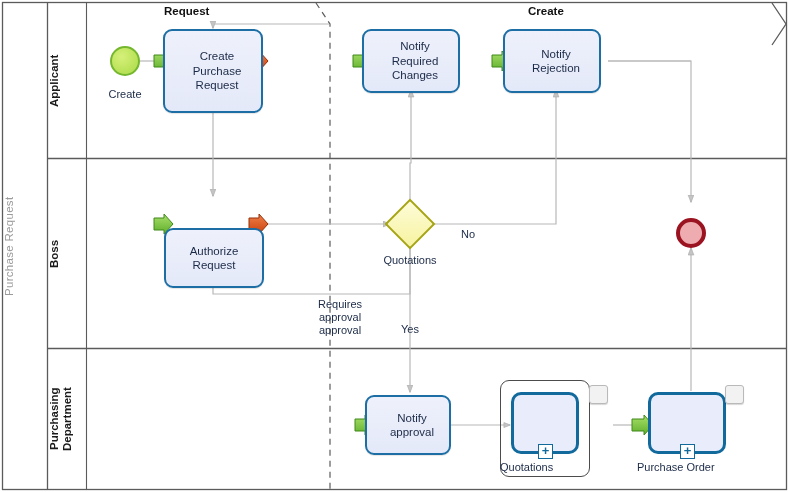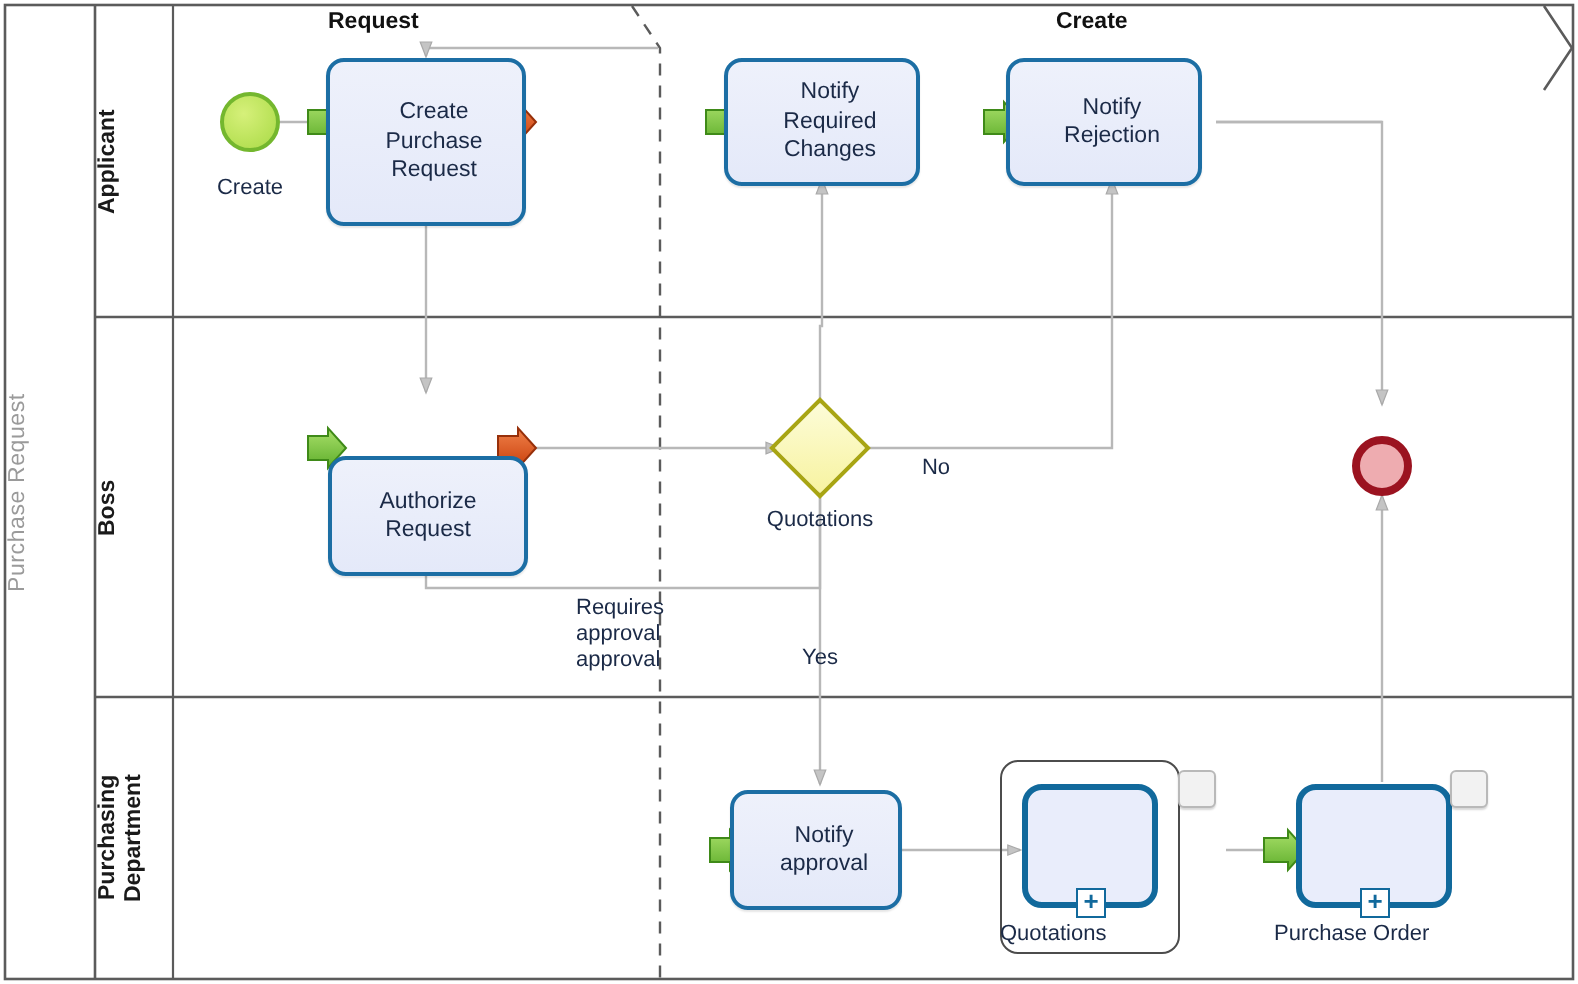--- a/index.html
+++ b/index.html
@@ -342,21 +342,21 @@
   <div class="gateway" style="left:392px; top:206px;"></div>
   <div class="flow-label" style="left:370px; top:254px; width:80px;">Quotations</div>
 
   <div class="end-event" style="left:676px; top:218px;"></div>
 
   <div class="flow-label" style="left:448px; top:228px; width:40px;">No</div>
 
   <div class="flow-label" style="left:390px; top:323px; width:40px;">Yes</div>
 
 
-  <div class="flow-label wrap" style="left:288px; top:298px; width:104px; text-align:left;">
+  <div class="flow-label wrap" style="left:288px; top:298px; width:104px; text-align:center;">
     <span>Requires</span><br>
     <span>approval</span><br>
     <span>approval</span>
   </div>
 
   <div class="task has-icon" style="left:365px; top:395px; width:86px; height:60px;">
     <span class="task-text">
       <span>Notify</span><br>
       <span>approval</span>
     </span>

